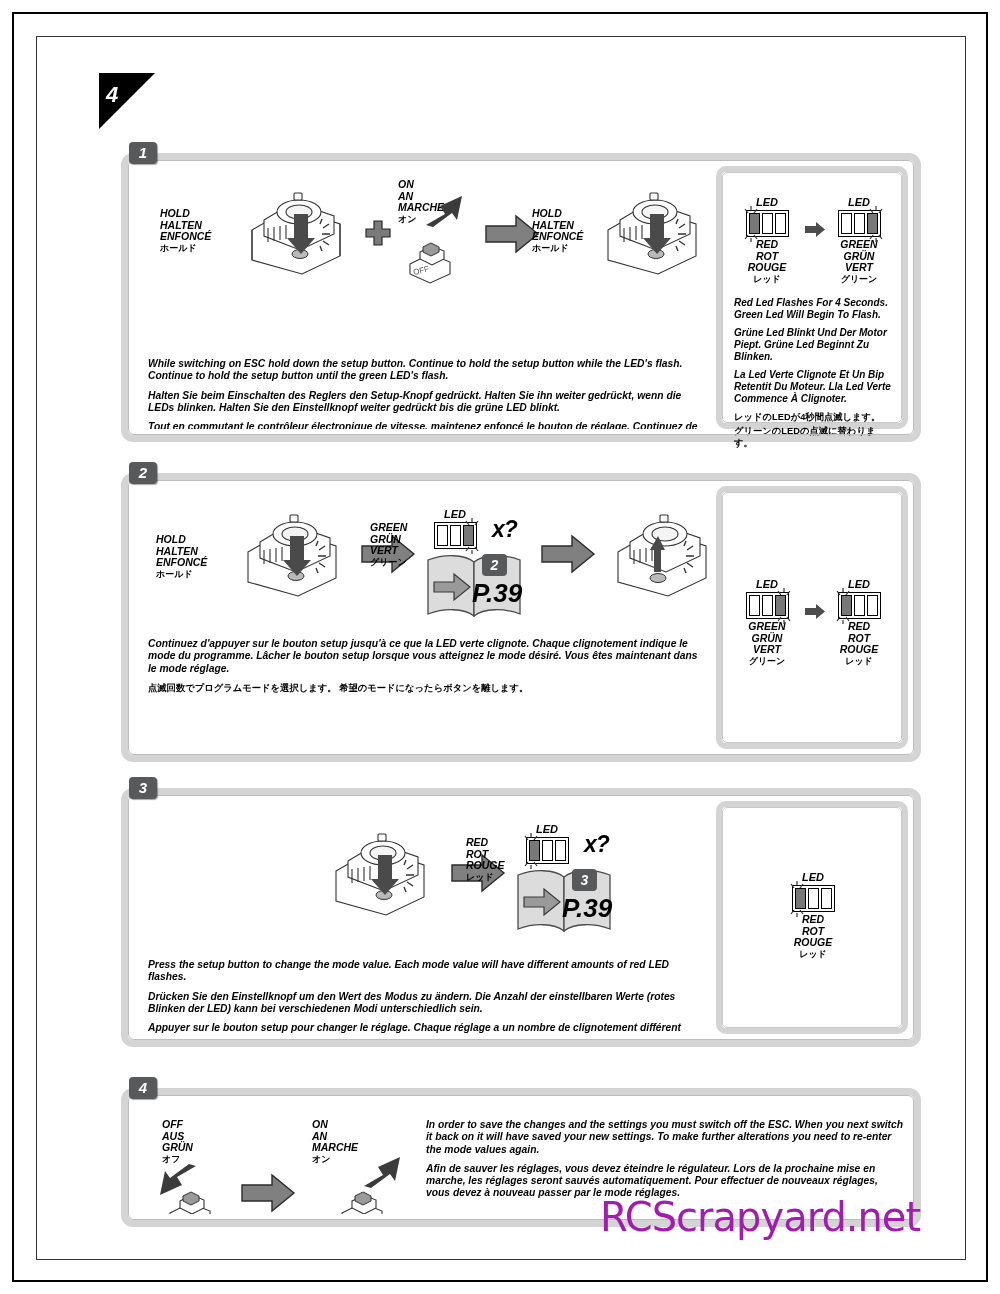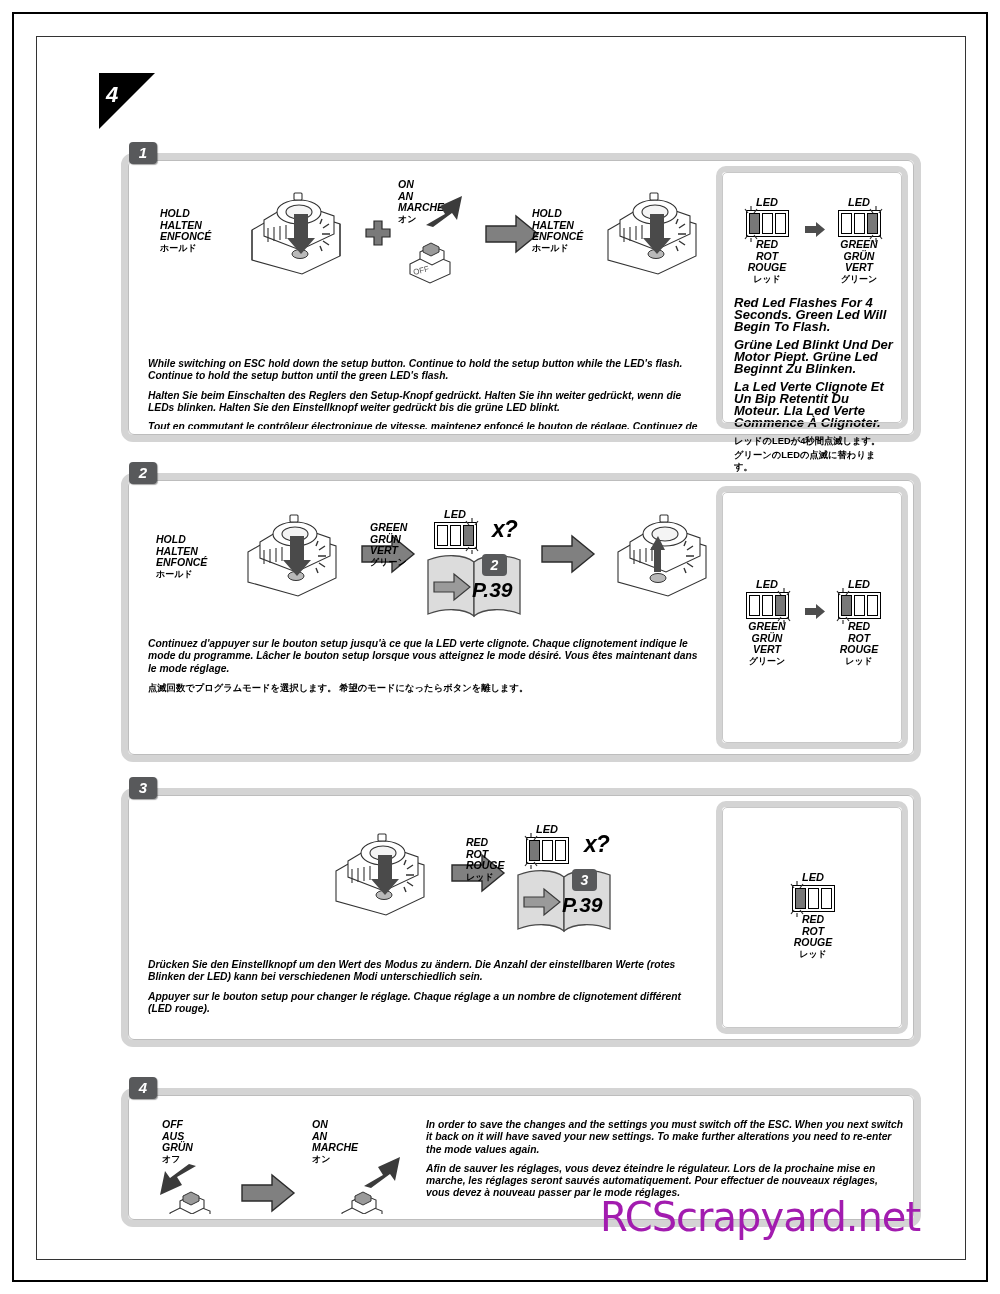--- a/index.html
+++ b/index.html
@@ -152,41 +152,41 @@
   .book { position: absolute; width: 104px; height: 74px; }
   .book svg { width: 100%; height: 100%; display: block; }
   .book-badge {
     position: absolute; width: 25px; height: 22px;
     background: #58595b; border-radius: 4px;
     color: #fff; font-size: 14px; font-weight: bold; font-style: italic;
     text-align: center; line-height: 22px;
   }
   .book-page {
     position: absolute;
-    font-size: 21px; font-weight: bold; font-style: italic;
+    font-size: 26px; font-weight: bold; font-style: italic;
   }
 
   
   .textblock { position: absolute; }
   .textblock p {
     font-style: italic; font-weight: bold;
     font-size: 10.3px; line-height: 12.3px;
     margin-bottom: 7px; color: #000;
   }
   .textblock p.jp {
     font-style: normal; font-weight: bold;
     font-size: 9.3px; line-height: 12.5px;
     margin-bottom: 2px;
   }
   .textblock p:last-child { margin-bottom: 0; }
 
   .rp-text { position: absolute; }
   .rp-text p {
     font-style: italic; font-weight: bold;
-    font-size: 13px; line-height: 12px;
+    font-size: 10px; line-height: 12px;
     margin-bottom: 6px;
   }
   .rp-text p.jp {
     font-style: normal; font-size: 9.3px; line-height: 12.5px;
     margin-bottom: 1px;
   }
 
   
   .watermark {
     position: absolute; left: 600px; top: 1194px;
@@ -619,20 +619,21 @@
               </g>
               <g fill="#9a9a9a" stroke="#3a3a3a" stroke-width="1.2">
                 <path d="M12 32 L32 32 L32 24 L48 37 L32 50 L32 42 L12 42 Z"></path>
               </g>
             </svg>
           </div>
           <div class="book-badge" style="left:438px; top:68px;">3</div>
           <div class="book-page" style="left:428px; top:92px;">P.39</div>
 
           <div class="textblock" style="left:14px; top:158px; width:556px;">
+            <p>Press the setup button to change the mode value. Each mode value will have different amounts of red LED flashes.</p>
             <p>Drücken Sie den Einstellknopf um den Wert des Modus zu ändern. Die Anzahl der einstellbaren Werte (rotes Blinken der LED) kann bei verschiedenen Modi unterschiedlich sein.</p>
             <p>Appuyer sur le bouton setup pour changer le réglage. Chaque réglage a un nombre de clignotement différent (LED rouge).</p>
 
           </div>
         </div>
 
         <div class="panel-right" style="left:588px; width:192px;">
           <div class="led-widget" style="left:60px; top:64px; width:62px;">
             <div class="led-title">LED</div>
             <div class="led-strip">

